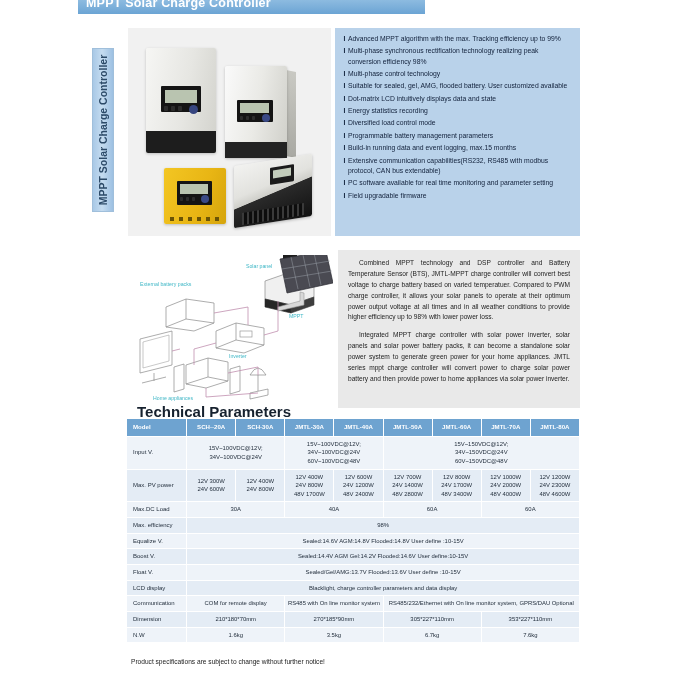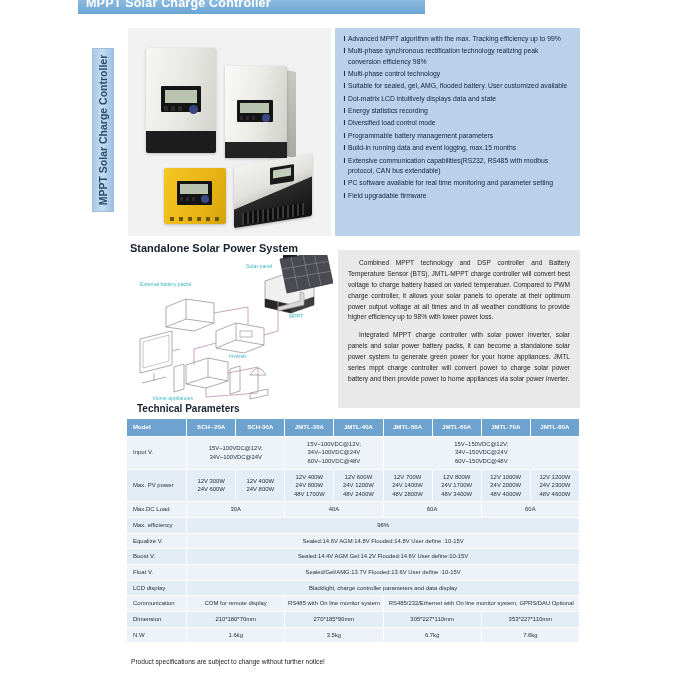--- a/index.html
+++ b/index.html
@@ -123,21 +123,21 @@
     background:#e9e9e9;padding:8px 10px;box-sizing:border-box;
   }
   .desc p{
     margin:0 0 7px 0;font-size:6.6px;line-height:1.65;color:#232323;
     text-align:justify;text-indent:11px;
   }
 
   
   .tp-title{
     position:absolute;left:137px;top:403px;
-    font-size:10px;font-weight:bold;color:#16212e;
+    font-size:15px;font-weight:bold;color:#16212e;
   }
   table.specs{
     position:absolute;left:126px;top:418px;width:454px;
     border-collapse:collapse;table-layout:fixed;
     font-size:5.9px;color:#1e2a38;
   }
   table.specs th,table.specs td{
     border:1px solid #ffffff;
     padding:3px 2px;
     text-align:center;vertical-align:middle;
@@ -256,21 +256,20 @@
     <div class="feat">
       <span class="mark">I</span>
       <span class="txt">PC software available for real time monitoring and parameter setting</span>
       </div>
     <div class="feat">
       <span class="mark">I</span>
       <span class="txt">Field upgradable firmware</span>
       </div>
   </div>
 
-  <div class="sys-title">Standalone Solar Power System</div>
 
   <div class="diagram">
     <svg width="205" height="150" viewBox="0 0 205 150">
       <g fill="none" stroke="#8a8a8a" stroke-width="0.7">
 
         <path d="M38 52 L58 44 L86 48 L86 68 L66 76 L38 72 Z"></path>
         <path d="M58 44 L58 64 L86 68"></path>
         <path d="M58 64 L38 72"></path>
 
         <path d="M88 76 L108 68 L136 73 L136 90 L116 98 L88 93 Z"></path>

